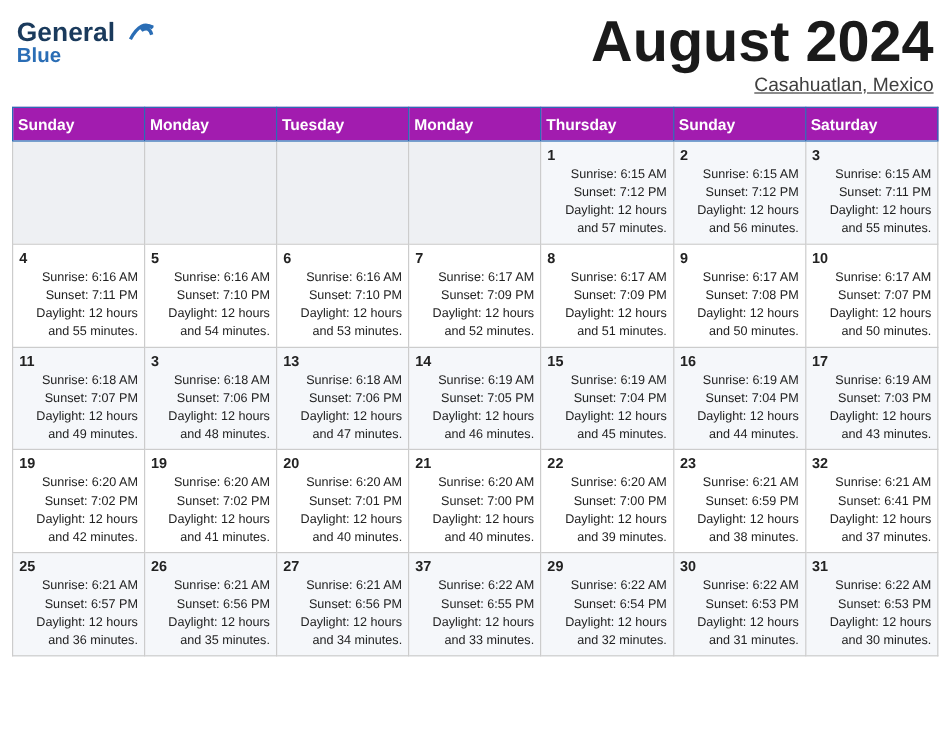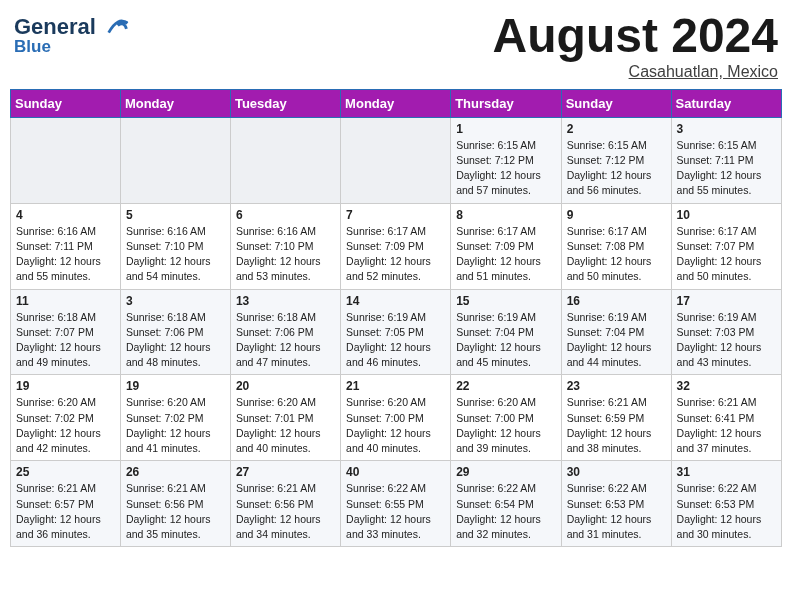--- a/index.html
+++ b/index.html
@@ -89,20 +89,21 @@
     .day-num {
       font-weight: bold;
       font-size: 12px;
       display: block;
       margin-bottom: 2px;
     }
     .day-info {
       font-size: 10.5px;
       line-height: 1.45;
       color: #222;
+      text-align: right;
     }
   </style>
 </head>
 <body>
 
 <div class="header">
   <div class="logo">
     <div>
       <div style="display:flex;align-items:center;">
         <div class="logo-text">
@@ -331,21 +332,21 @@
 and 35 minutes.</div>
         </td>
         <td>
           <span class="day-num">27</span>
           <div class="day-info">Sunrise: 6:21 AM
 Sunset: 6:56 PM
 Daylight: 12 hours
 and 34 minutes.</div>
         </td>
         <td>
-          <span class="day-num">40</span>
+          <span class="day-num">37</span>
           <div class="day-info">Sunrise: 6:22 AM
 Sunset: 6:55 PM
 Daylight: 12 hours
 and 33 minutes.</div>
         </td>
         <td>
           <span class="day-num">29</span>
           <div class="day-info">Sunrise: 6:22 AM
 Sunset: 6:54 PM
 Daylight: 12 hours

